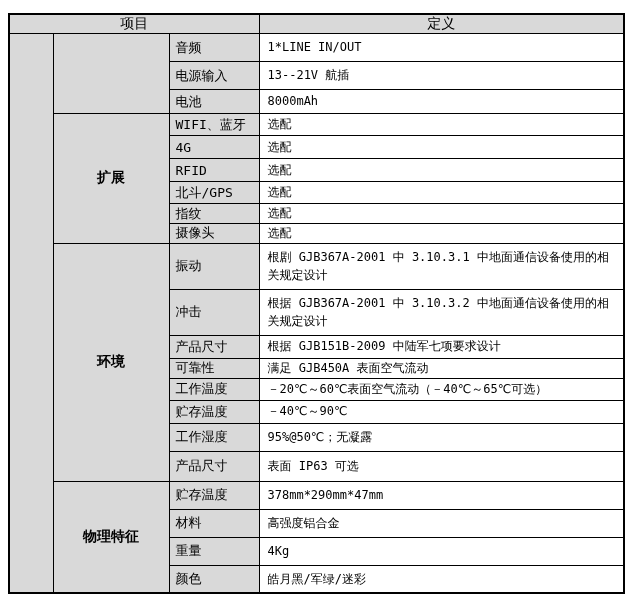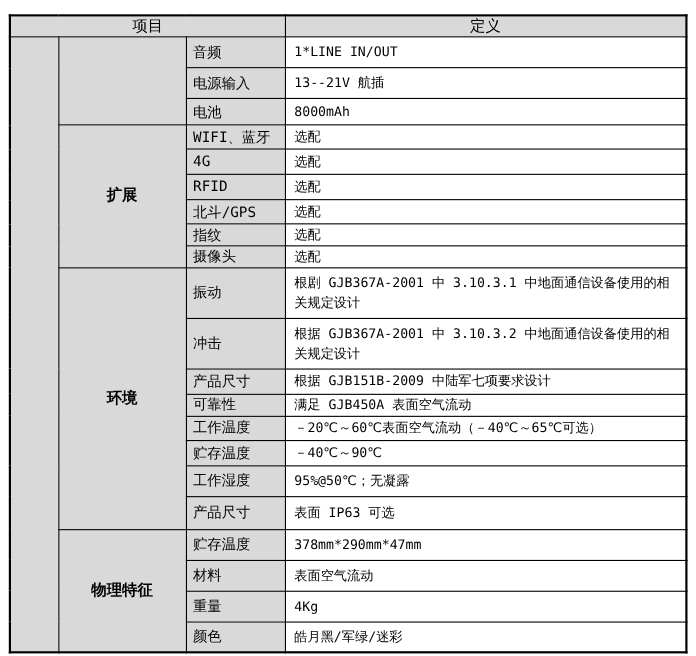--- a/index.html
+++ b/index.html
@@ -169,21 +169,21 @@
       <td class="val">表面 IP63 可选</td>
     </tr>
 
     <tr class="h28">
       <td class="cat" rowspan="4">物理特征</td>
       <td class="lbl">贮存温度</td>
       <td class="val">378mm*290mm*47mm</td>
     </tr>
     <tr class="h28">
       <td class="lbl">材料</td>
-      <td class="val">表面空气流动</td>
+      <td class="val">高强度铝合金</td>
     </tr>
     <tr class="h28">
       <td class="lbl">重量</td>
       <td class="val">4Kg</td>
     </tr>
     <tr class="h28">
       <td class="lbl">颜色</td>
       <td class="val">皓月黑/军绿/迷彩</td>
     </tr>
   </tbody>

